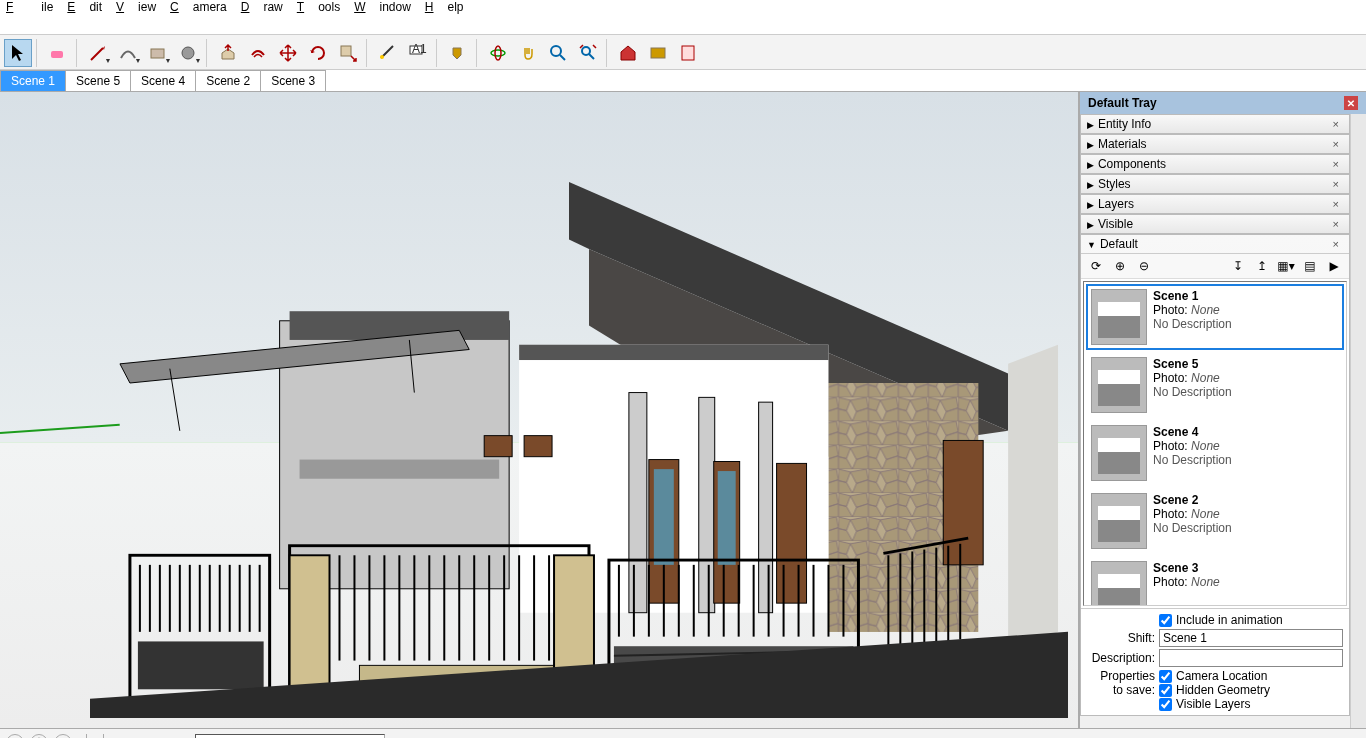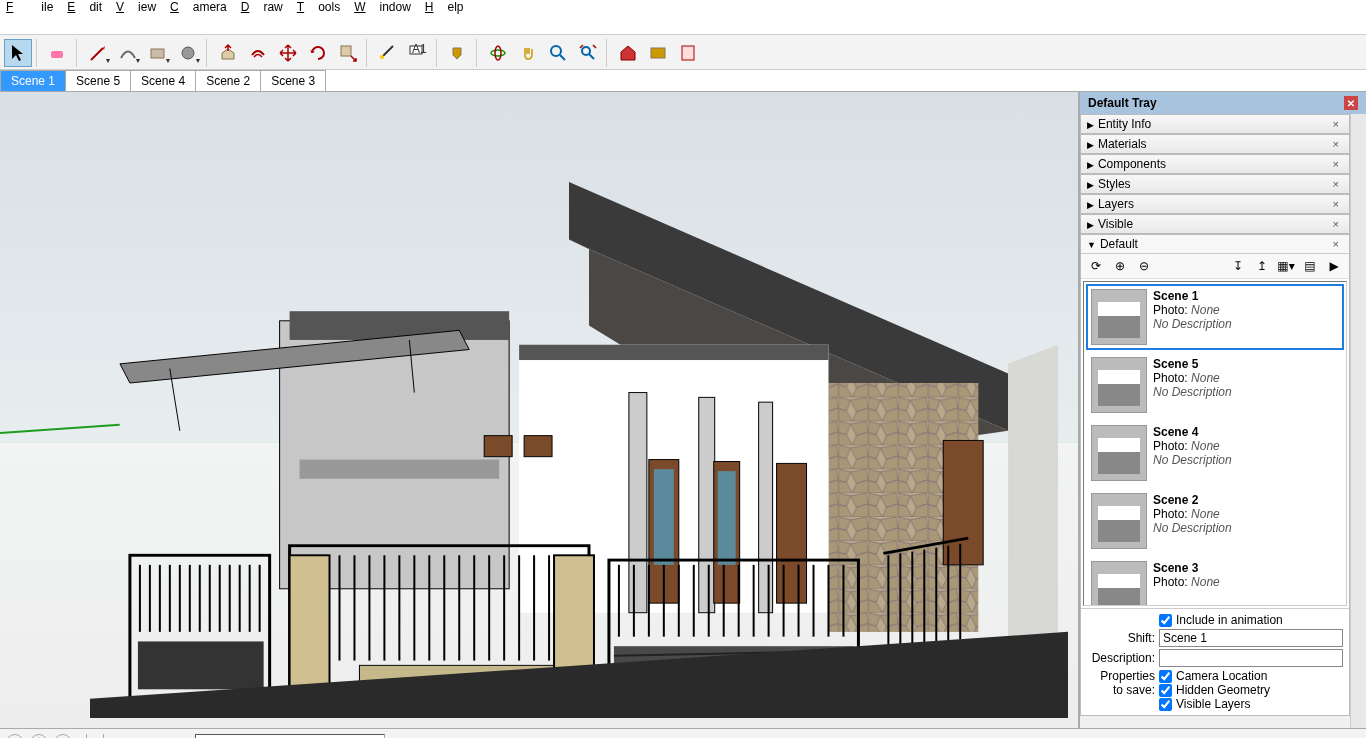--- a/index.html
+++ b/index.html
@@ -50,21 +50,21 @@
   .scenes-toolbar .spacer { flex:1; }
 
   .scene-list { max-height: 325px; overflow-y:auto; padding: 2px; border:1px inset #ccc; margin:2px; background:#fff;}
   .scene-item { display: flex; padding: 3px; border: 2px solid transparent; cursor:pointer; margin-bottom:2px;}
   .scene-item.sel { border: 2px solid #1b7ee0; }
   .scene-thumb { width: 56px; height: 56px; background: #bbb; margin-right: 6px; position:relative; border:1px solid #999;}
   .scene-thumb::after{content:"";position:absolute;left:6px;top:12px;right:6px;bottom:6px;background:linear-gradient(#fff 40%,#888 40%);}
   .scene-info .nm { font-weight: bold; }
   .scene-info .ph { font-style: normal; }
   .scene-info .ph i { font-style: italic; color:#555;}
-  .scene-info .ds { font-style: italic; color:#555; }
+  .scene-info .ds { color:#555; }
 
   .scene-props { padding: 4px 6px; border-top:1px solid #ccc; }
   .scene-props .row { display:flex; align-items:center; margin:2px 0; }
   .scene-props .row label { width: 68px; text-align:right; margin-right:4px;}
   .scene-props input[type=text] { flex:1; border:1px solid #888; padding:1px 3px; }
   .scene-props .cb { margin-left:72px; display:flex; align-items:center; gap:4px;}
   .scene-props .cb.inblock{margin-left:0;}
   .props-block{display:flex;}
   .props-block .plabel{width:68px;text-align:right;margin-right:4px;}
   .props-block .plist{flex:1;}

